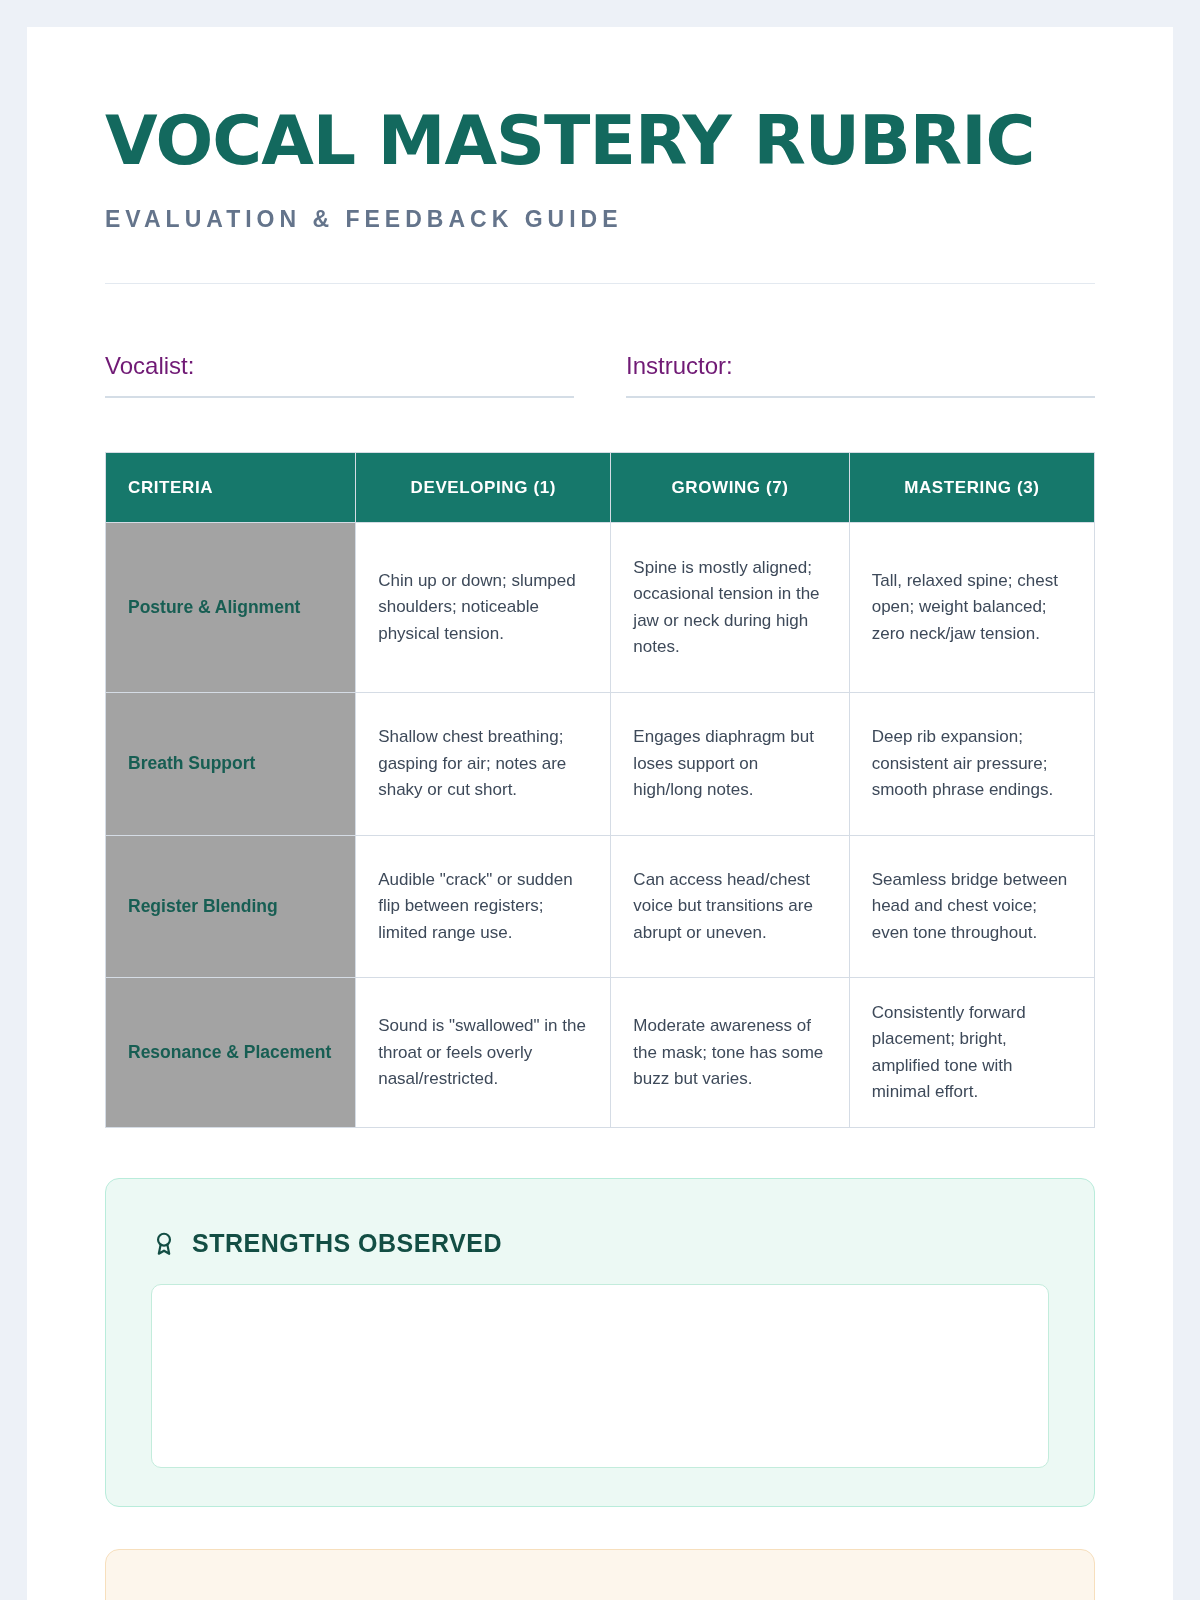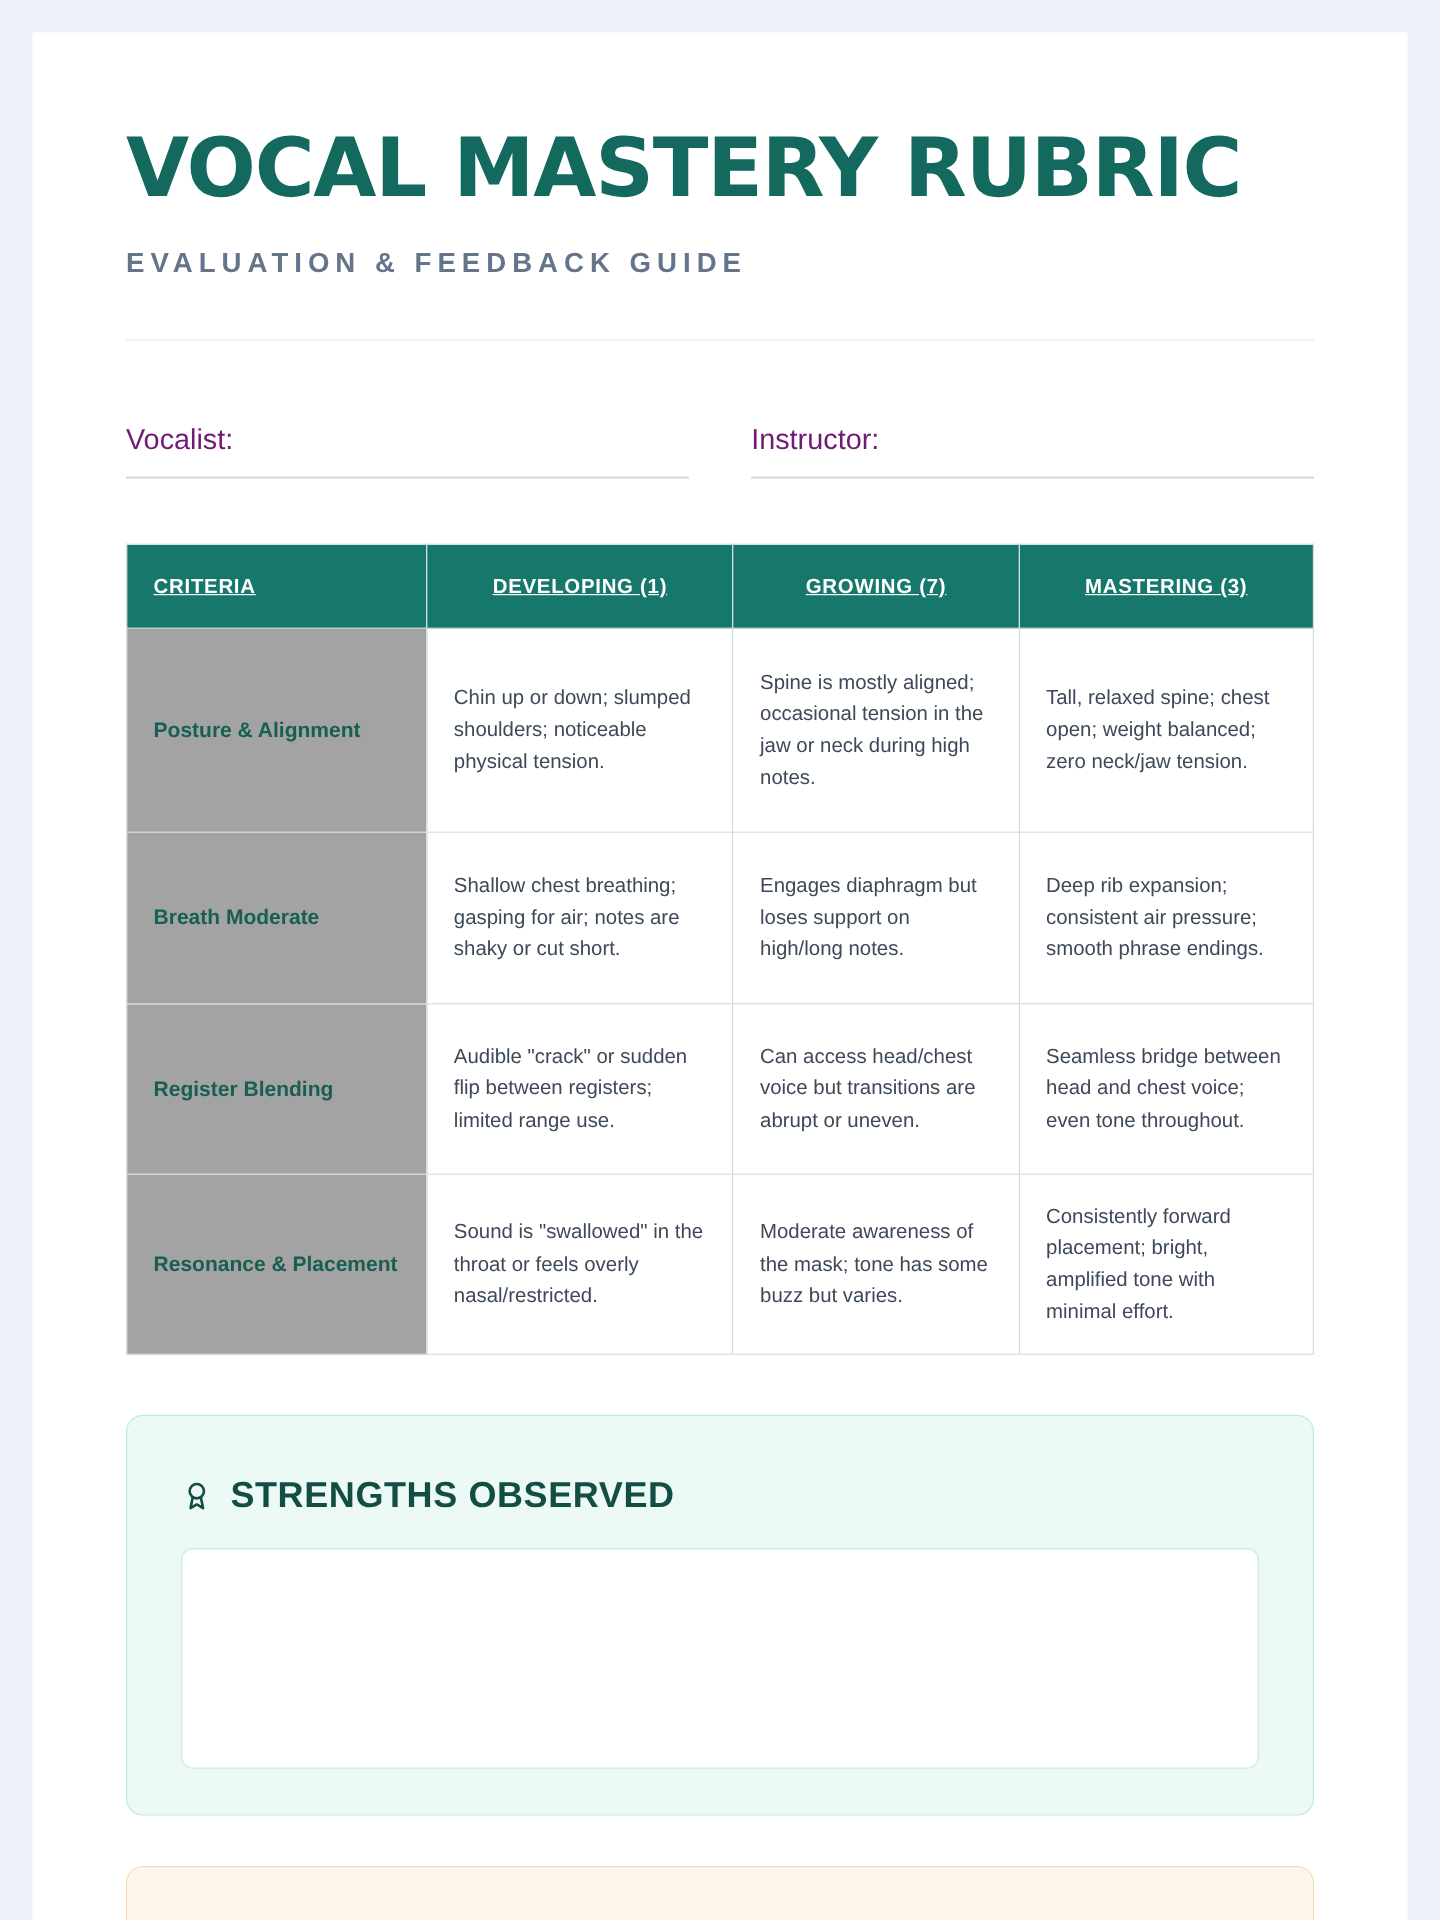--- a/index.html
+++ b/index.html
@@ -72,21 +72,20 @@
   table.rubric th {
     background: var(--brand_teal, #16786b);
     color: #ffffff;
     font-size: 17px;
     font-weight: 700;
     letter-spacing: 0.6px;
     height: 70px;
     border: 1px solid var(--table_border, #d5dce5);
     text-align: center;
     padding: 0 12px;
-    text-decoration: underline;
   }
   table.rubric th.criteria-head {
     text-align: left;
     padding-left: 22px;
   }
   table.rubric td {
     border: 1px solid var(--table_border, #d5dce5);
     font-size: 17px;
     line-height: 1.55;
     color: var(--cell_text, #3d4959);
@@ -117,21 +116,21 @@
   .note-box.targets {
     margin-top: 42px;
     background: var(--cream_bg, #fdf6ec);
     border: 1.5px solid var(--cream_border, #f7dfbd);
     min-height: 330px;
   }
   .section-heading {
     display: flex;
     align-items: center;
     gap: 15px;
-    font-size: 30px;
+    font-size: 25px;
     font-weight: 800;
     letter-spacing: 0.5px;
   }
   .note-box.strengths .section-heading { color: var(--heading_teal_dark, #134e44); }
   .note-box.targets  .section-heading { color: var(--rust, #8a3b24); }
   .section-heading .icon { display: inline-flex; flex: 0 0 auto; }
   .notes-area {
     margin-top: 26px;
     height: 184px;
     background: #ffffff;
@@ -177,21 +176,21 @@
       </tr>
     </thead>
     <tbody>
       <tr class="row-1">
         <td class="criteria-cell">Posture &amp; Alignment</td>
         <td>Chin up or down; slumped shoulders; noticeable physical tension.</td>
         <td>Spine is mostly aligned; occasional tension in the jaw or neck during high notes.</td>
         <td>Tall, relaxed spine; chest open; weight balanced; zero neck/jaw tension.</td>
       </tr>
       <tr class="row-2">
-        <td class="criteria-cell">Breath Moderate</td>
+        <td class="criteria-cell">Breath Support</td>
         <td>Shallow chest breathing; gasping for air; notes are shaky or cut short.</td>
         <td>Engages diaphragm but loses support on high/long notes.</td>
         <td>Deep rib expansion; consistent air pressure; smooth phrase endings.</td>
       </tr>
       <tr class="row-3">
         <td class="criteria-cell">Register Blending</td>
         <td>Audible "crack" or sudden flip between registers; limited range use.</td>
         <td>Can access head/chest voice but transitions are abrupt or uneven.</td>
         <td>Seamless bridge between head and chest voice; even tone throughout.</td>
       </tr>

